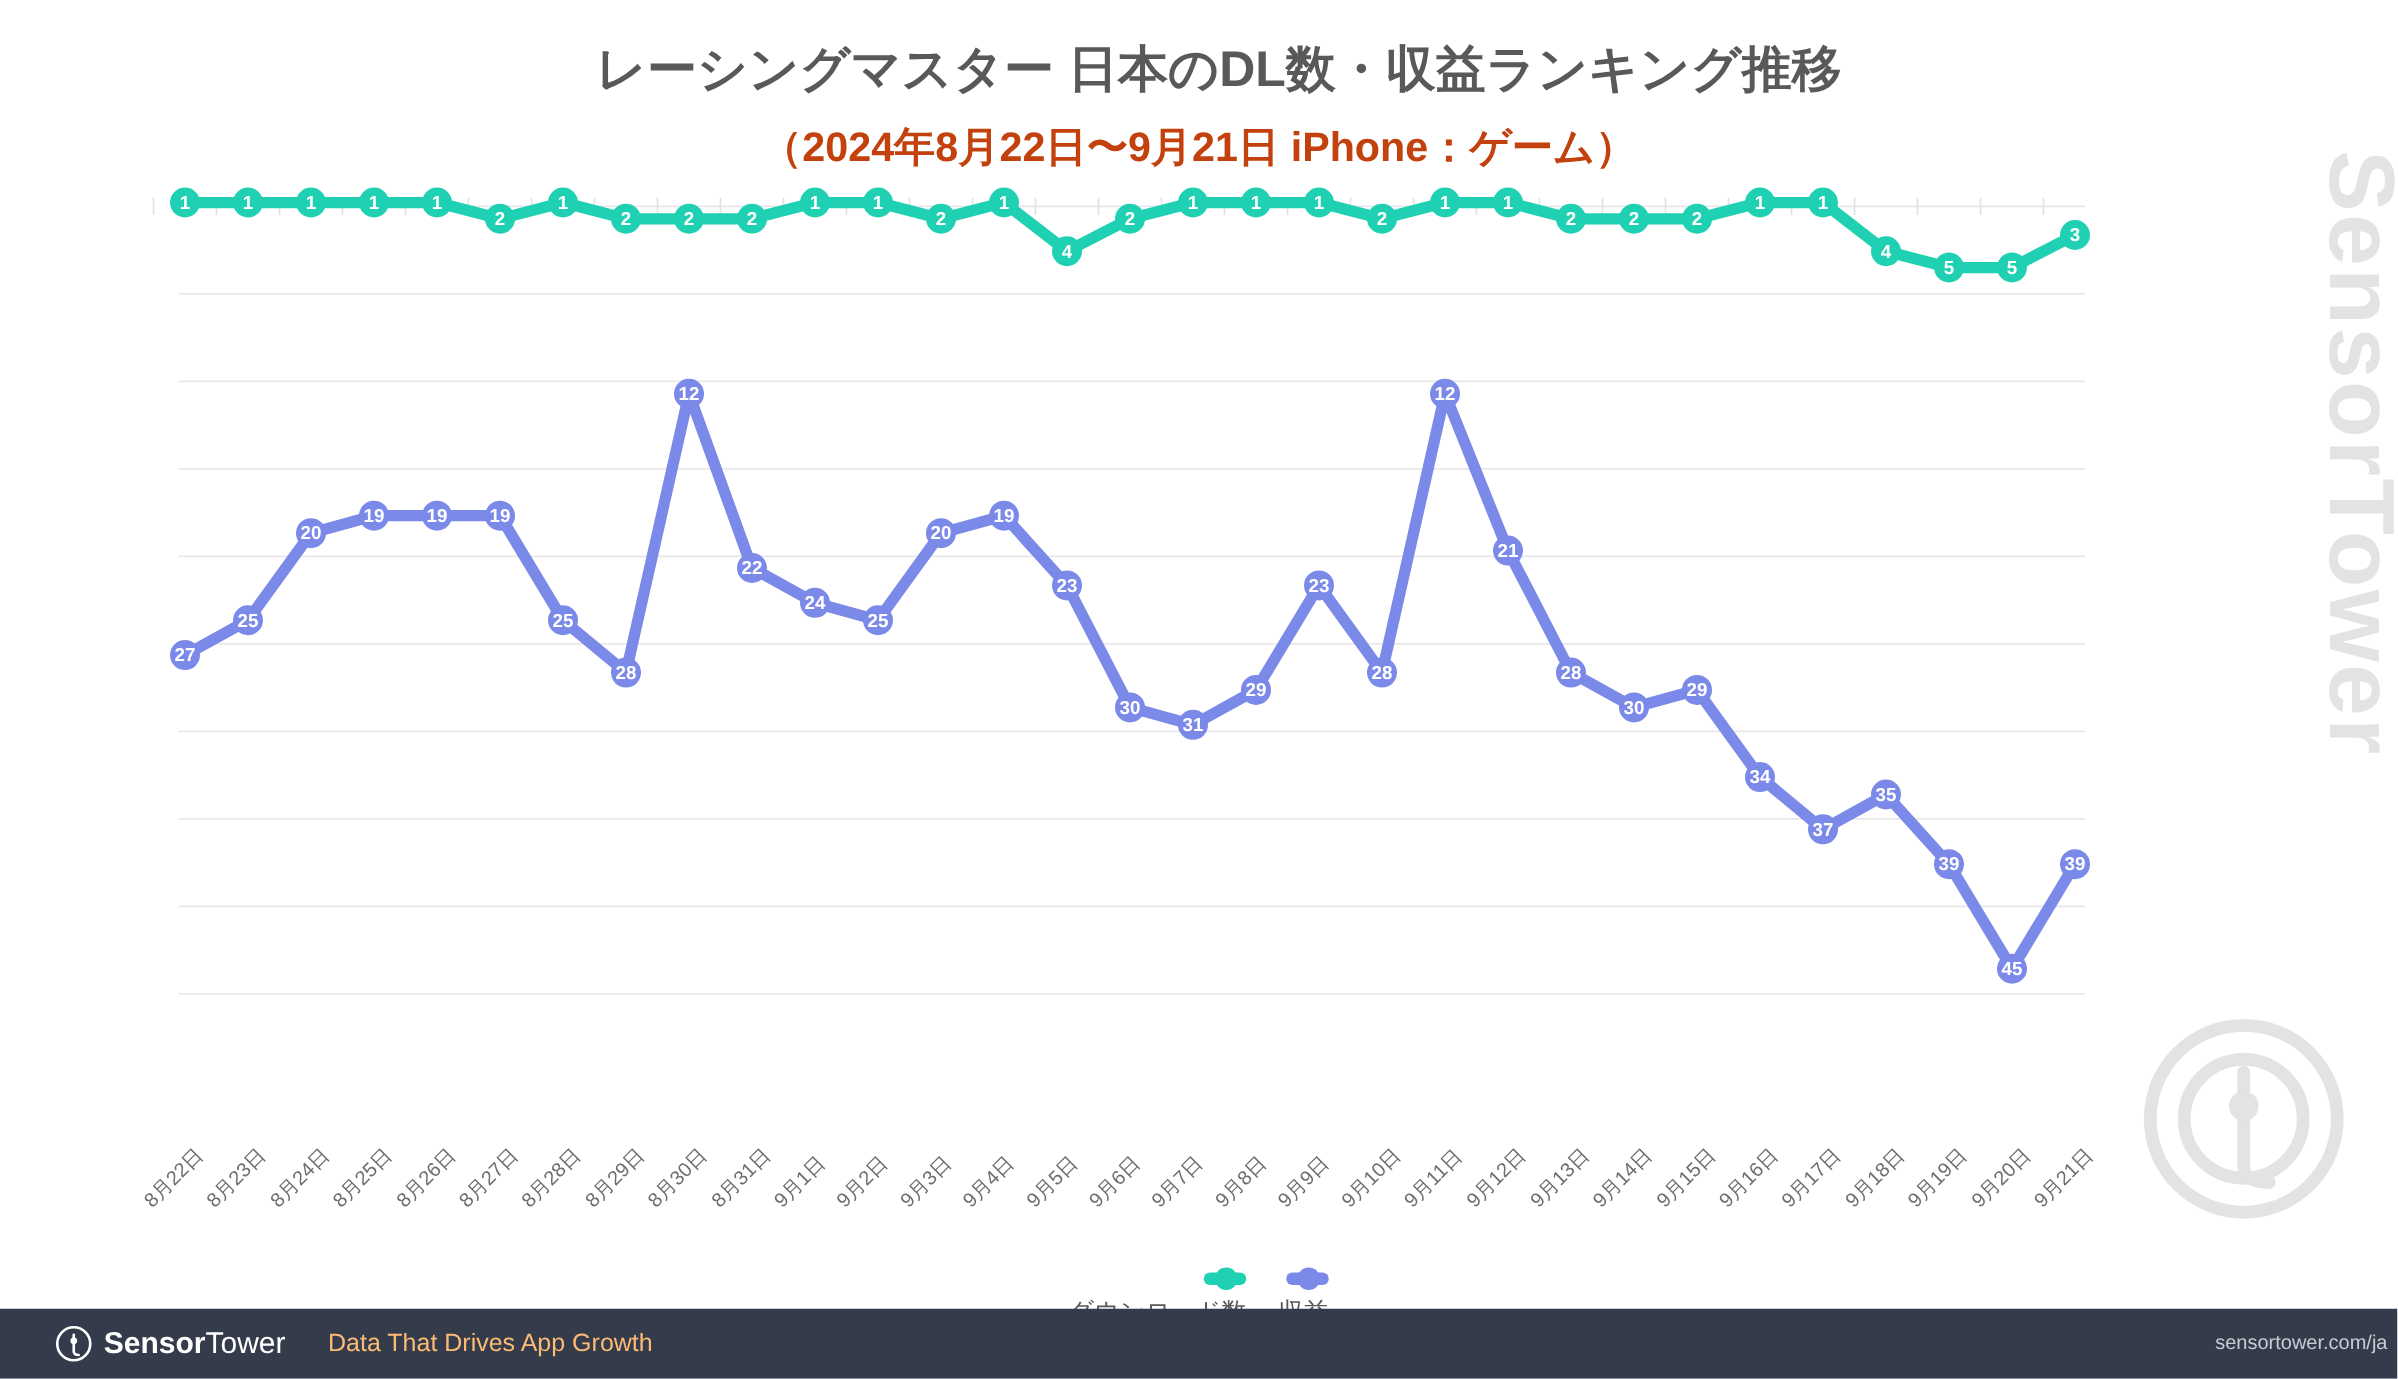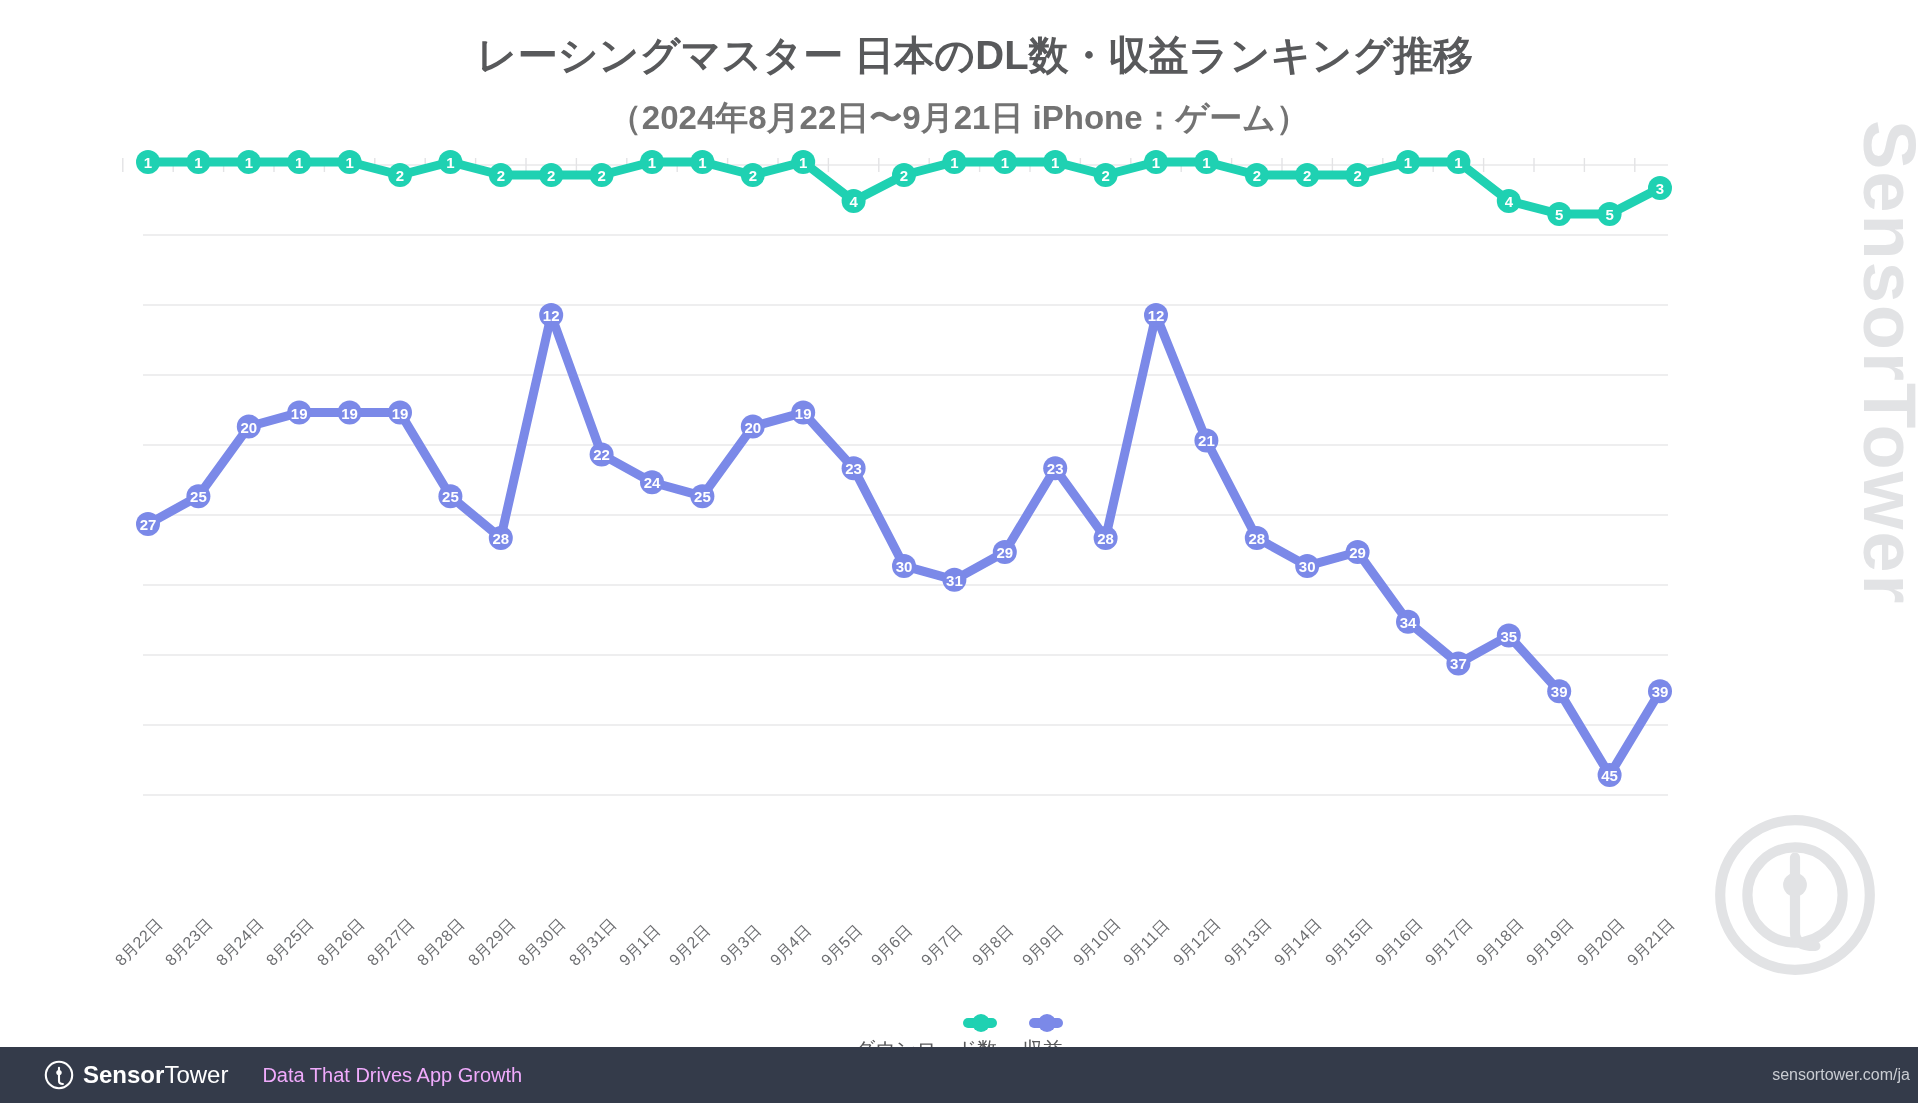--- a/index.html
+++ b/index.html
@@ -17,21 +17,21 @@
   #chart-title {
     position:absolute; top:28px; left:16px; width:1918px;
     text-align:center;
     font-size:40px; font-weight:bold; color:#58595b;
     letter-spacing:0px;
     white-space:nowrap;
   }
   #chart-subtitle {
     position:absolute; top:96px; left:0; width:1918px;
     text-align:center;
-    font-size:33px; font-weight:bold; color:#737373;
+    font-size:33px; font-weight:bold; color:#c2410c;
     white-space:nowrap;
   }
 
   
   #watermark-text {
     position:absolute;
     right:-14px; top:120px;
     font-size:74px; font-weight:600; color:#e2e3e5;
     writing-mode: vertical-rl;
     letter-spacing:2px;
@@ -86,21 +86,21 @@
   }
   #footer-logo-mark {
     margin-left:44px; width:30px; height:30px; flex:0 0 auto;
   }
   #footer-brand {
     margin-left:9px; font-size:24px; color:#ffffff; white-space:nowrap;
   }
   #footer-brand .b { font-weight:bold; }
   #footer-brand .l { font-weight:normal; }
   #footer-tagline {
-    margin-left:34px; font-size:20px; color:#f0abfc; white-space:nowrap;
+    margin-left:34px; font-size:20px; color:#fdba74; white-space:nowrap;
   }
   #footer-url {
     margin-left:auto; margin-right:8px;
     font-size:16px; color:#c9ccd2; white-space:nowrap;
   }
   .pt-label { font-size:15px; font-weight:bold; fill:#ffffff; text-anchor:middle; dominant-baseline:central; }
 </style>
 </head>
 <body>
 

